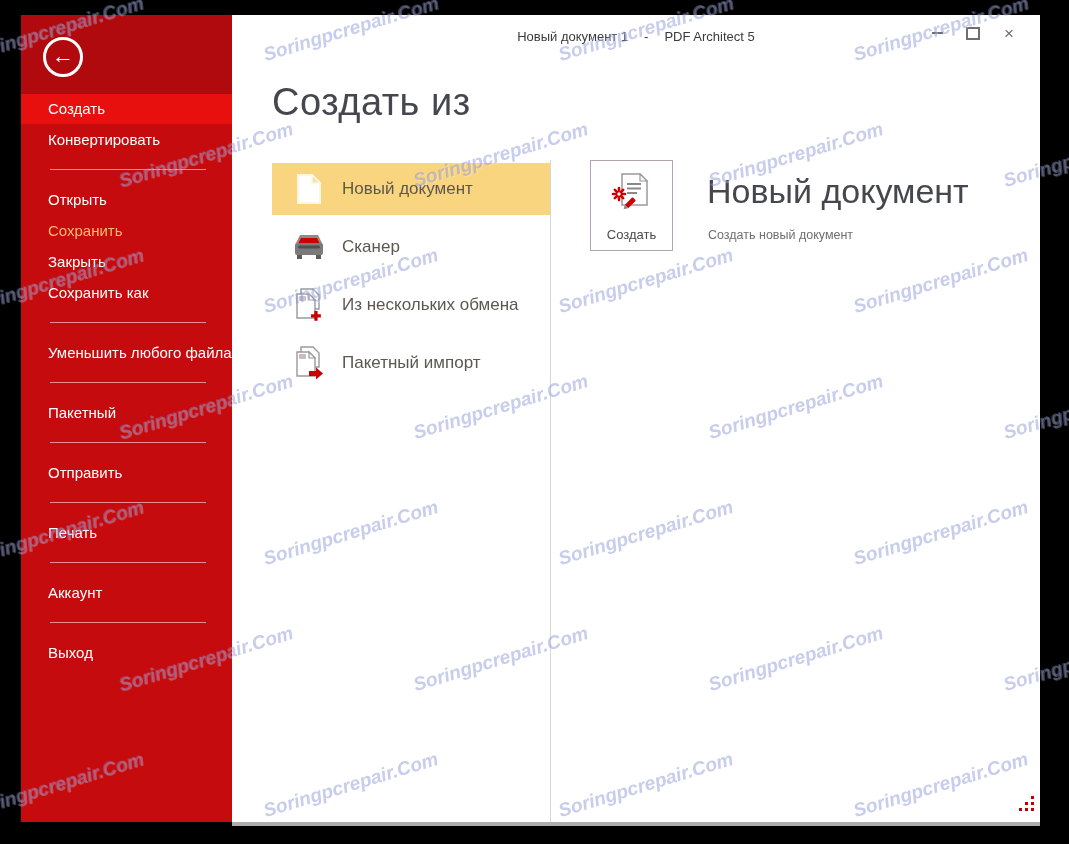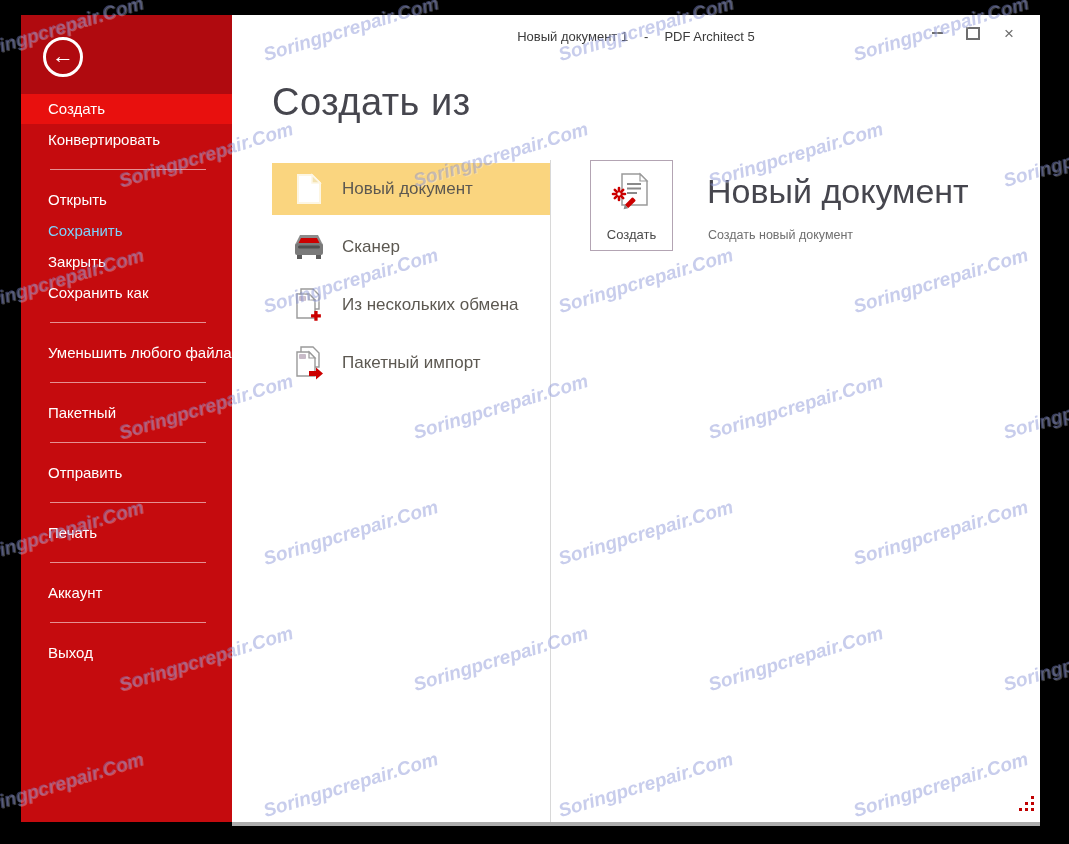--- a/index.html
+++ b/index.html
@@ -10,21 +10,21 @@
   .window{position:absolute;left:21px;top:15px;width:1019px;height:807px;background:#fff;display:flex;}
   .bottom-strip{position:absolute;left:232px;top:822px;width:808px;height:4px;background:#ADADAD;}
 
   
   .sidebar{position:relative;width:211px;height:100%;background:#C50B0E;flex:0 0 211px;color:#fff;}
   .sidebar-header{height:79px;background:#B00A0F;position:relative;}
   .back-btn{position:absolute;left:22px;top:22px;width:40px;height:40px;border:3px solid #fff;border-radius:50%;box-sizing:border-box;display:flex;align-items:center;justify-content:center;cursor:pointer;}
   .back-arrow{color:#fff;font-size:22px;font-weight:bold;line-height:1;margin-top:-2px;}
   .sb-item{height:31px;line-height:31px;padding-left:27px;font-size:15px;color:#fff;cursor:pointer;white-space:nowrap;}
   .sb-item.selected{background:#E8100E;height:30px;line-height:30px;}
-  .sb-item.disabled{color:#7dd3fc;cursor:default;}
+  .sb-item.disabled{color:#fdba74;cursor:default;}
   .sb-divider{height:1px;background:rgba(255,255,255,0.55);margin:14px 26px 14px 29px;}
 
   
   .content{position:relative;flex:1;background:#fff;height:100%;}
   .titlebar-title{position:absolute;left:0;top:14px;width:100%;text-align:center;font-size:13px;color:#3B3B3B;}
   .titlebar-title span{margin:0 8px;}
   .win-controls{position:absolute;right:20px;top:8px;display:flex;gap:14px;align-items:center;}
   .wc-btn{width:22px;height:20px;display:flex;align-items:center;justify-content:center;cursor:pointer;color:#6E6E6E;}
   .wc-min{width:11px;height:0;border-top:2px solid #6E6E6E;display:block;}
   .wc-max{width:10px;height:9px;border:2px solid #6E6E6E;display:block;}

